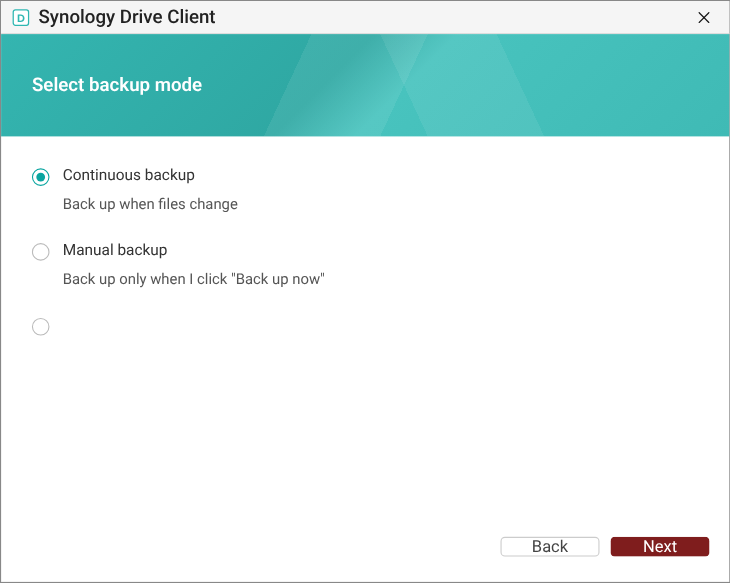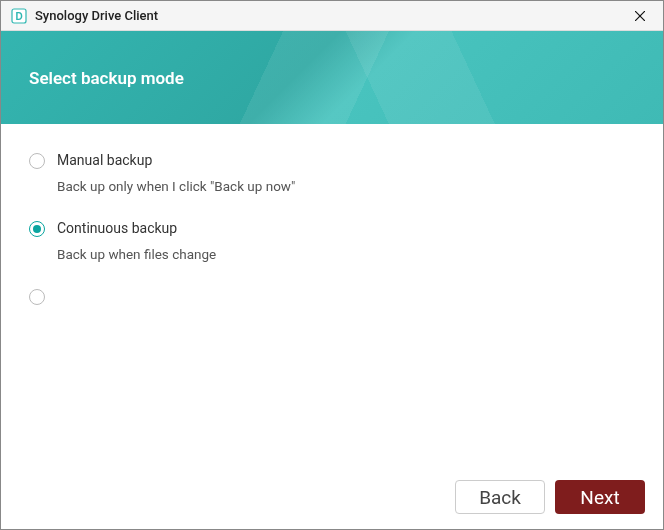--- a/index.html
+++ b/index.html
@@ -32,21 +32,21 @@
     }
     .app-icon {
       width: 16px;
       height: 16px;
       margin-right: 8px;
       display: flex;
       align-items: center;
       justify-content: center;
     }
     .app-title {
-      font-size: 13px;
+      font-size: 17px;
       color: #222;
       font-weight: 500;
       flex: 1;
     }
     .close-btn {
       width: 26px;
       height: 26px;
       display: flex;
       align-items: center;
       justify-content: center;
@@ -129,23 +129,23 @@
     .footer {
       height: 64px;
       display: flex;
       align-items: center;
       justify-content: flex-end;
       padding: 0 18px;
       gap: 10px;
     }
     .btn {
       min-width: 90px;
-      height: 34px;
+      height: 18px;
       border-radius: 4px;
-      font-size: 19px;
+      font-size: 15px;
       cursor: pointer;
       display: flex;
       align-items: center;
       justify-content: center;
       border: 1px solid transparent;
     }
     .btn-back {
       background: #fff;
       border: 1px solid #ccc;
       color: #444;
@@ -176,36 +176,36 @@
     </div>
   </div>
 
   <div class="header-banner">
     <div class="header-title">Select backup mode</div>
   </div>
 
   <div class="content">
 
     <div class="option">
+      <div class="radio selected"></div>
+      <div class="option-text">
+        <span class="option-label">Continuous backup</span>
+        <span class="option-desc">Back up when files change</span>
+      </div>
+    </div>
+
+    <div class="option">
       <div class="radio"></div>
       <div class="option-text">
         <span class="option-label">Manual backup</span>
         <span class="option-desc">Back up only when I click "Back up now"</span>
       </div>
     </div>
 
     <div class="option">
-      <div class="radio selected"></div>
-      <div class="option-text">
-        <span class="option-label">Continuous backup</span>
-        <span class="option-desc">Back up when files change</span>
-      </div>
-    </div>
-
-    <div class="option">
       <div class="radio"></div>
     </div>
 
   </div>
 
   <div class="footer">
     <div class="btn btn-back">Back</div>
     <div class="btn btn-next">Next</div>
   </div>
 

